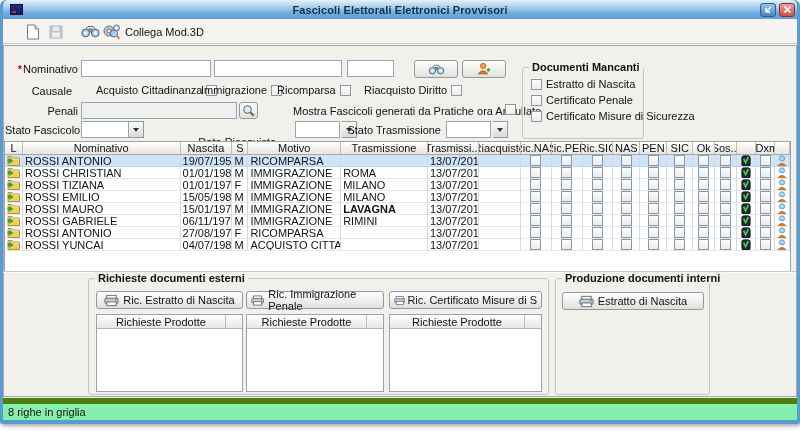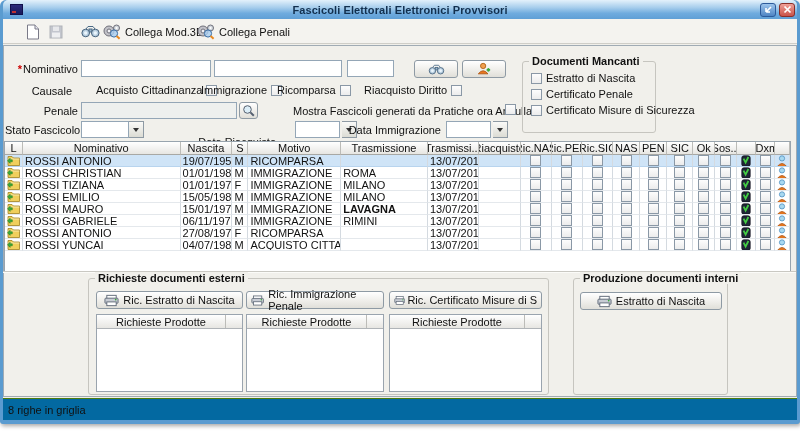--- a/index.html
+++ b/index.html
@@ -104,21 +104,21 @@
   .divider { position:absolute; left:0; top:252px; width:793px; border-top:1px solid #c9c8c2; border-bottom:1px solid #fbfbf8; }
 
   
   .listbox { position:absolute; background:#fff; border:1px solid #9aa4ae; }
   .listhdr { height:14px; display:flex; border-bottom:1px solid #b0b4b8;
              background:linear-gradient(#ffffff,#e7e6e2); }
   .listhdr .main { flex:1; display:flex; align-items:center; justify-content:center; border-right:1px solid #bcbcb8; overflow:hidden; white-space:nowrap;}
   .listhdr .side { width:16px; }
 
   .statusbar { position:absolute; left:0; top:379px; width:794px; height:22px;
-               background:#0369a1; border-top:1px solid #4d7c0f; display:flex; align-items:center; padding:8px 5px; }
+               background:#86efac; border-top:6px solid #4d7c0f; display:flex; align-items:center; padding:8px 5px; }
 
   svg { display:block; }
 </style>
 </head>
 <body>
 
 <div class="window">
   <div class="titlebar">
     <div class="app-icon"></div>
     <div class="title-text">Fascicoli Elettorali Elettronici Provvisori</div>
@@ -165,31 +165,20 @@
       <div class="tool" style="left:96px">
         <svg width="20" height="17" viewBox="0 0 20 17">
           <circle cx="7" cy="8" r="5" fill="#c2c2c8" stroke="#70707a"></circle>
           <circle cx="7" cy="8" r="2" fill="#f2f2f6" stroke="#70707a"></circle>
           <circle cx="14.5" cy="5" r="3" fill="#d0d6dc" stroke="#70707a"></circle>
           <circle cx="14.5" cy="5" r="1.1" fill="#ffffff"></circle>
           <circle cx="12" cy="10.5" r="3.6" fill="#a8cdf0" fill-opacity=".8" stroke="#3a6ea5"></circle>
           <line x1="14.6" y1="13.1" x2="17.6" y2="15.8" stroke="#e88820" stroke-width="2"></line>
         </svg>
         <span>Collega Mod.3D</span>
-      </div>
-      <div class="tool" style="left:190px">
-        <svg width="20" height="17" viewBox="0 0 20 17">
-          <circle cx="7" cy="8" r="5" fill="#c2c2c8" stroke="#70707a"></circle>
-          <circle cx="7" cy="8" r="2" fill="#f2f2f6" stroke="#70707a"></circle>
-          <circle cx="14.5" cy="5" r="3" fill="#d0d6dc" stroke="#70707a"></circle>
-          <circle cx="14.5" cy="5" r="1.1" fill="#ffffff"></circle>
-          <circle cx="12" cy="10.5" r="3.6" fill="#a8cdf0" fill-opacity=".8" stroke="#3a6ea5"></circle>
-          <line x1="14.6" y1="13.1" x2="17.6" y2="15.8" stroke="#e88820" stroke-width="2"></line>
-        </svg>
-        <span>Collega Penali</span>
       </div>
     </div>
 
     <div class="content"></div>
 
     <div class="lbl r" style="left:5px; top:44px; width:70px;"><span class="req">*</span><span>Nominativo</span></div>
     <input class="txt" style="left: 78px; top: 41px; width: 130px;" value="">
     <input class="txt" style="left: 211px; top: 41px; width: 128px;" value="">
     <input class="txt" style="left: 344px; top: 41px; width: 47px;" value="">
     <div class="btn" style="left:411px; top:41px; width:44px;">
@@ -222,21 +211,21 @@
     </div>
     <div class="cbrow" style="left:274px; top:65px;">
       <span>Ricomparsa</span>
       <span class="cb"></span>
     </div>
     <div class="cbrow" style="left:361px; top:65px;">
       <span>Riacquisto Diritto</span>
       <span class="cb"></span>
     </div>
 
-    <div class="lbl r" style="left:5px; top:86px; width:70px;">Penale</div>
+    <div class="lbl r" style="left:5px; top:86px; width:70px;">Penali</div>
     <input class="txt dis" style="left: 78px; top: 83px; width: 156px;" disabled="" value="">
     <div class="btn btn-sm" style="left:236px; top:83px; width:19px; padding:0;">
       <svg width="13" height="13" viewBox="0 0 13 13">
         <circle cx="5.5" cy="5.5" r="3.8" fill="#dceef8" stroke="#556070"></circle>
         <line x1="8.4" y1="8.4" x2="11.8" y2="11.8" stroke="#556070" stroke-width="2"></line>
       </svg>
     </div>
     <div class="lbl r" style="left:290px; top:86px; width:208px;">Mostra Fascicoli generati da Pratiche ora Annullate</div>
     <span class="cb" style="position:absolute; left:502px; top:85px;"></span>
 
@@ -249,29 +238,29 @@
     </div>
 
     <div class="lbl r" style="left:180px; top:117px; width:93px;">Data Riacquisto</div>
     <div class="combo" style="left:292px; top:102px; width:62px;">
       <input value="" style="">
       <span class="dd dd-sep">
           <span class="arrow"></span>
         </span>
     </div>
 
-    <div class="lbl r" style="left:330px; top:105px; width:108px;">Data Immigrazione</div>
+    <div class="lbl r" style="left:330px; top:105px; width:108px;">Stato Trasmissione</div>
     <div class="combo" style="left:443px; top:102px; width:62px;">
       <input value="" style="">
       <span class="dd dd-sep">
           <span class="arrow"></span>
         </span>
     </div>
 
-    <div class="groupbox" style="left:519px; top:42px; width:134px; height:72px;">
+    <div class="groupbox" style="left:519px; top:48px; width:122px; height:72px;">
       <span class="gb-title">Documenti Mancanti</span>
       <div class="cbrow" style="left:8px; top:10px;">
         <span class="cb"></span>
         <span>Estratto di Nascita</span>
       </div>
       <div class="cbrow" style="left:8px; top:26px;">
         <span class="cb"></span>
         <span>Certificato Penale</span>
       </div>
       <div class="cbrow" style="left:8px; top:42px;">
@@ -790,21 +779,21 @@
         <span style="white-space:nowrap; overflow:hidden;">Ric. Certificato Misure di Sicurezza</span>
       </div>
       <div class="listbox" style="left:300px; top:35px; width:153px; height:78px;">
         <div class="listhdr">
             <div class="main">Richieste Prodotte</div>
             <div class="side"></div>
           </div>
       </div>
     </div>
 
-    <div class="groupbox" style="left:552px; top:259px; width:155px; height:117px;margin-left:18px;">
+    <div class="groupbox" style="left:552px; top:259px; width:155px; height:117px;">
       <span class="gb-title">Produzione documenti interni</span>
       <div class="btn" style="left:6px; top:13px; width:142px;">
         <svg width="15" height="13" viewBox="0 0 16 13">
           <rect x="3" y="1" width="10" height="4" fill="#fff" stroke="#606a78"></rect>
           <rect x="1" y="4" width="14" height="5.5" rx="1" fill="#c8ccd4" stroke="#606a78"></rect>
           <rect x="3" y="8" width="10" height="4" fill="#fff" stroke="#606a78"></rect>
           <circle cx="12.5" cy="5.5" r=".9" fill="#3aaa3a"></circle>
         </svg>
         <span>Estratto di Nascita</span>
       </div>

